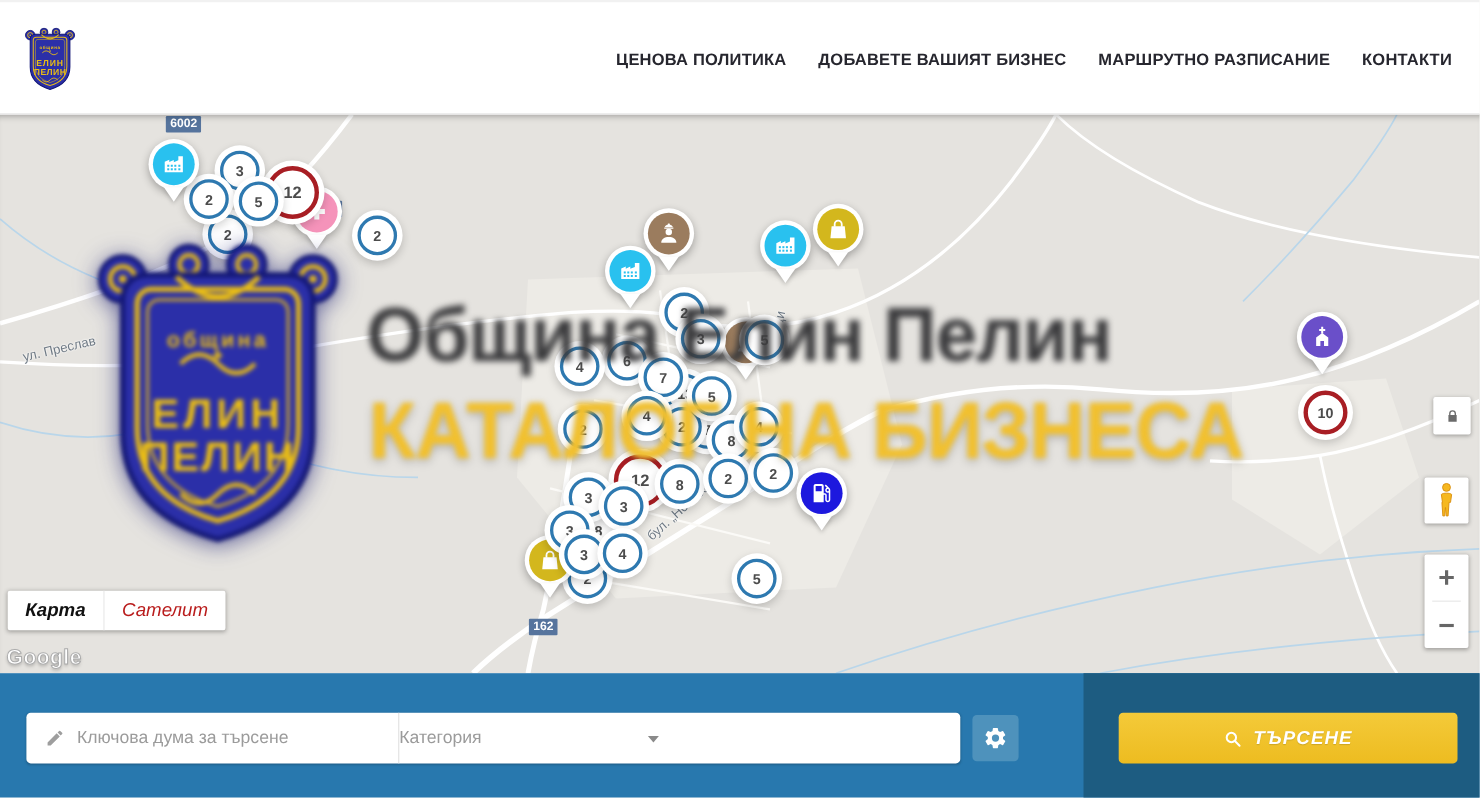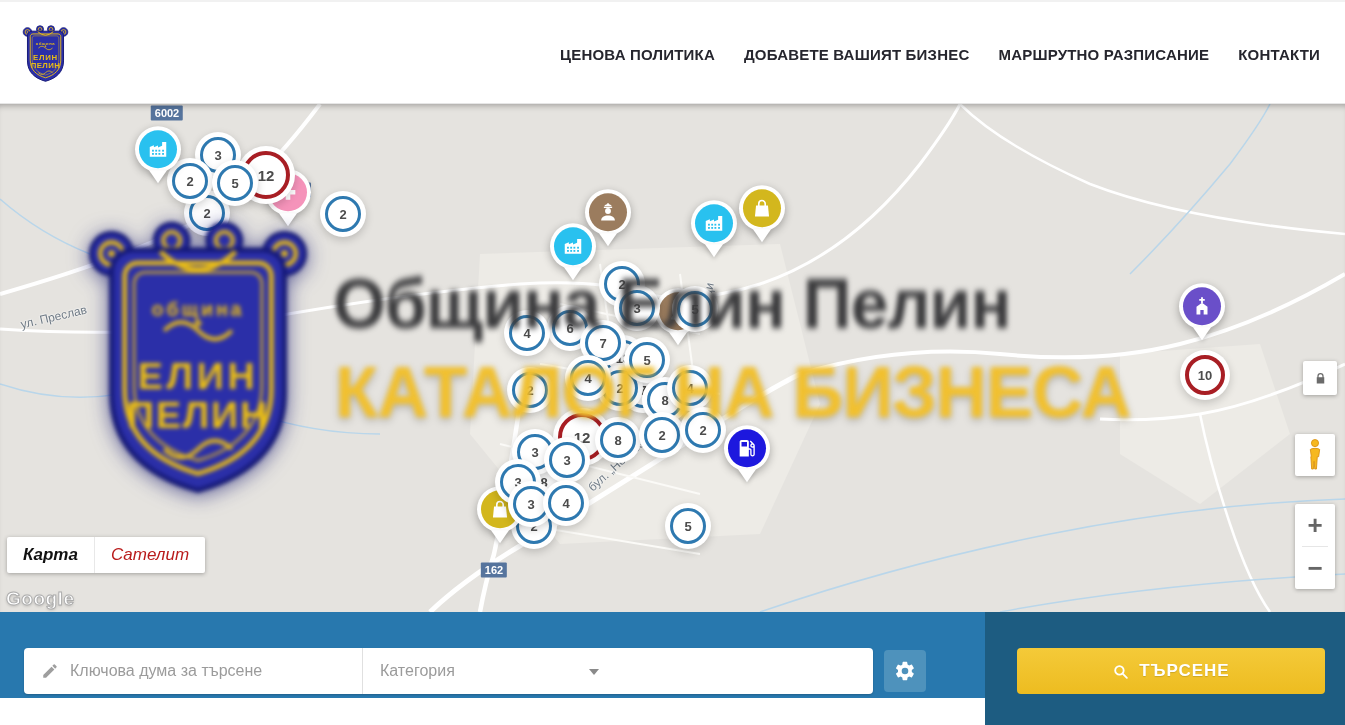--- a/index.html
+++ b/index.html
@@ -77,42 +77,42 @@
                     color:#666; cursor:pointer; font-weight:bold; }
   .zoom-ctl .zdiv { height:1px; background:#e6e6e6; margin:0 7px; }
 
   .google-logo { position:absolute; left:6px; bottom:2px; z-index:50; color:#fff; font-size:19px; font-weight:bold;
                  letter-spacing:.5px; -webkit-text-stroke:.9px #ababab; text-shadow:0 1px 3px rgba(0,0,0,.25); cursor:pointer; }
   .attribution { position:absolute; right:0; bottom:0; z-index:50; display:flex; gap:0; align-items:center;
                  background:rgba(245,245,245,.75); font-size:11px; color:#3c4043; padding:2px 6px; }
   .attribution span { padding:0 7px; white-space:nowrap; }
 
   
-  .bottombar { position:absolute; left:0; top:612px; width:1345px; height:86px; background:#2878ae; z-index:100; }
+  .bottombar { position:absolute; left:0; top:612px; width:1345px; height:113px; background:#2878ae; z-index:100; }
   .searchbar { position:absolute; left:24px; top:36px; width:849px; height:46px; background:#fff;
                border-radius:4px; display:flex; align-items:stretch; box-shadow:0 1px 2px rgba(0,0,0,.2); }
   .kw-field { position:relative; width:338px; display:flex; align-items:center; }
   .kw-field svg { position:absolute; left:17px; width:18px; height:18px; }
   .kw-field input { border:0; outline:0; width:100%; height:100%; padding:0 10px 0 46px; font-size:16px;
                     color:#333; background:transparent; font-family:"Liberation Sans", sans-serif; border-radius:4px; }
   .kw-field input::placeholder { color:#9b9b9b; }
   .dd { position:relative; display:flex; align-items:center; border-left:1px solid #e0e0e0;
-        cursor:pointer; padding-left:17px; }
+        cursor:pointer; }
   .dd.cat { width:255px; } .dd.loc { width:256px; }
   .dd .ph { font-size:16px; color:#9b9b9b; }
   .dd .arr { position:absolute; right:18px; top:50%; margin-top:-2px; width:0; height:0;
              border-left:5px solid transparent; border-right:5px solid transparent; border-top:6px solid #8a8a8a; }
   .gear-btn { position:absolute; left:884px; top:38px; width:42px; height:42px; background:#4e92bc;
               border-radius:4px; display:flex; align-items:center; justify-content:center; cursor:pointer; }
   .gear-btn svg { width:22px; height:22px; }
   .dark-panel { position:absolute; left:985px; top:0; width:360px; height:113px; background:#1d5c81; }
   .search-btn { position:absolute; left:32px; top:36px; width:308px; height:46px; border:0; border-radius:4px;
                 background:linear-gradient(#f4ca39,#edbc20); color:#fff; font-size:17px; font-weight:bold;
                 letter-spacing:1px; display:flex; align-items:center; justify-content:center; gap:10px;
-                cursor:pointer; font-family:"Liberation Sans", sans-serif; text-shadow:0 1px 1px rgba(0,0,0,.15); }
+                cursor:pointer; font-family:"Liberation Sans", sans-serif; text-shadow:0 1px 1px rgba(0,0,0,.15);font-style:italic; }
   .search-btn svg { width:17px; height:17px; }
 </style>
 </head>
 <body>
 
 <div class="header">
   <div class="logo-wrap">
     <span class="logo-slot small">
   <svg viewBox="0 0 120 150" xmlns="http://www.w3.org/2000/svg">
     <g>

